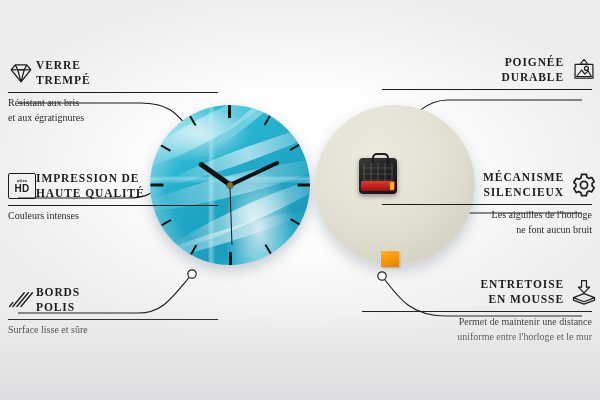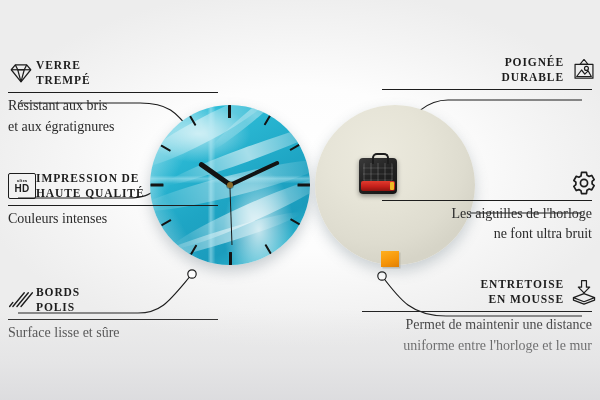--- a/index.html
+++ b/index.html
@@ -35,21 +35,21 @@
   .titles{
     font-family:"Liberation Serif",serif;
     font-weight:bold;font-size:11.5px;letter-spacing:.9px;
     color:#1d1d1d;line-height:1.32;text-transform:uppercase;
   }
   .ico{flex:0 0 auto;width:21px;height:26px;display:block;}
   .ico svg{display:block;width:26px;height:26px;}
   .rule{height:1px;background:#1d1d1d;margin:4px 0 3px;}
   .desc{
     font-family:"Liberation Serif",serif;
-    font-size:14px;color:#2b2b2b;line-height:1.45;
+    font-size:10px;color:#2b2b2b;line-height:1.45;
   }
 
   
   #clockFront{
     position:absolute;left:150px;top:105px;width:160px;height:160px;
     border-radius:50%;overflow:hidden;
     background:
       linear-gradient(118deg, rgba(255,255,255,.65) 0%, rgba(255,255,255,0) 26%),
       linear-gradient(62deg,  rgba(255,255,255,.55) 0%, rgba(255,255,255,0) 22%),
       radial-gradient(ellipse 40% 70% at 68% 78%, rgba(255,255,255,.75) 0%, rgba(255,255,255,0) 55%),
@@ -286,25 +286,29 @@
   <div class="feat right" style="top:170px;">
     <div class="head">
       <span class="ico">
         <svg viewBox="0 0 32 32">
             <g fill="none" stroke="#1d1d1d" stroke-width="2.1" stroke-linejoin="round">
           <path d="M13 3 h6 l.7 3.4 2.6 1.5 3.2-1.2 3 5.2-2.5 2.2v3l2.5 2.2-3 5.2-3.2-1.2-2.6 1.5L19 29h-6l-.7-3.4-2.6-1.5-3.2 1.2-3-5.2 2.5-2.2v-3L3.5 12.9l3-5.2 3.2 1.2 2.6-1.5Z"></path>
           <circle cx="16" cy="16" r="4.4"></circle>
         </g>
           </svg>
       </span>
+      <div class="titles">
+        <div>MÉCANISME</div>
+        <div>SILENCIEUX</div>
+      </div>
     </div>
     <div class="rule"></div>
     <div class="desc">
       <div>Les aiguilles de l'horloge</div>
-      <div>ne font ultra bruit</div>
+      <div>ne font aucun bruit</div>
     </div>
   </div>
 
   <div class="feat right" style="top:277px;width:230px;">
     <div class="head">
       <span class="ico">
         <svg viewBox="0 0 32 32">
             <g fill="none" stroke="#1d1d1d" stroke-width="1.5" stroke-linejoin="round">
           <path d="M13 2 h6 v8 h4 l-7 7 -7-7 h4 Z"></path>
           <path d="M16 18 L29 23 L16 28 L3 23 Z"></path>

